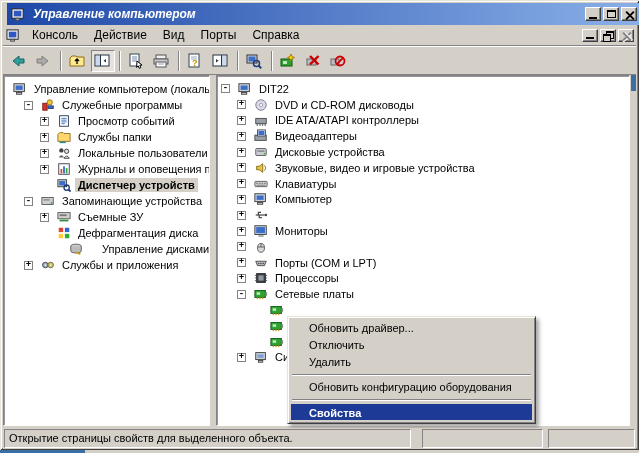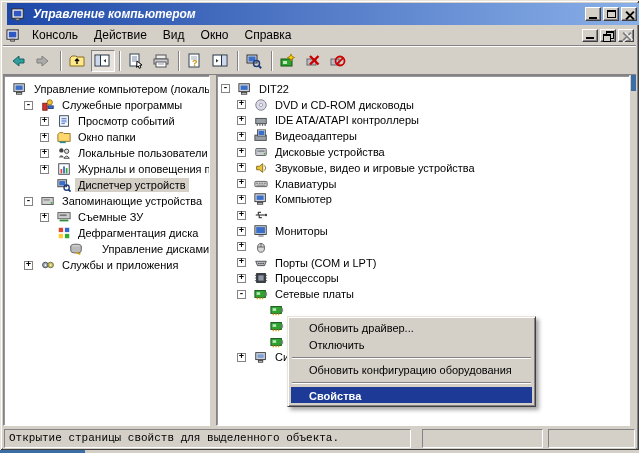--- a/index.html
+++ b/index.html
@@ -50,33 +50,33 @@
   .splitter{position:absolute;left:207px;top:0;width:6px;height:351px;background:var(--chrome);}
   .blue-nub{position:absolute;left:628px;top:0;width:5px;height:16px;background:#3a6ea5;}
   
   .trow{display:flex;align-items:center;white-space:nowrap;font-size:11px;color:#000;}
   .expcell{width:16px;flex:none;display:flex;align-items:center;}
   .exp{width:9px;height:9px;flex:none;border:1px solid var(--md);background:#fff;
     font:bold 9px/7px "Liberation Mono",monospace;text-align:center;color:#000;}
   .ticon{width:16px;height:16px;flex:none;display:flex;align-items:center;justify-content:center;margin-right:3px;}
   .lbl{padding:1px 3px;}
   .lbl.sel-a{background:var(--sel);color:#fff;}
-  .lbl.sel-i{background:var(--chrome);}
+  .lbl.sel-i{background:var(--chrome);font-weight:bold;}
   
   .ctxmenu{position:absolute;left:287px;top:316px;width:249px;background:var(--chrome);padding:3px;
     border:1px solid;border-color:#e8e4dc var(--dk) var(--dk) #e8e4dc;
     box-shadow:inset 1px 1px 0 var(--lt), inset -1px -1px 0 var(--md), 3px 3px 4px rgba(0,0,0,.35);}
   .cm-item{height:17px;line-height:17px;padding-left:18px;font-size:11px;color:#000;}
   .cm-item.hl{background:var(--mhl);color:#fff;font-weight:bold;height:16px;line-height:19px;}
   .cm-sep{height:0;border-top:1px solid var(--md);border-bottom:1px solid var(--lt);margin:3px 1px;}
   
   .statusbar{position:absolute;left:3px;top:428px;width:633px;height:21px;background:var(--chrome);}
   .spanel{position:absolute;top:1px;height:19px;border:1px solid;border-color:var(--md) var(--lt) var(--lt) var(--md);
     font-size:11px;line-height:17px;padding:0 4px;white-space:nowrap;overflow:hidden;}
-  .sp1{left:1px;width:407px;font-family:Liberation Mono, monospace;} .sp2{left:419px;width:121px;} .sp3{left:545px;width:87px;}
+  .sp1{left:1px;width:407px;} .sp2{left:419px;width:121px;} .sp3{left:545px;width:87px;}
   .bottom-sliver{position:absolute;left:0;top:450px;width:639px;height:3px;background:var(--chrome);}
   .bottom-sliver .blue{position:absolute;left:0;top:0;width:85px;height:3px;background:#3a6ea5;}
 </style>
 </head>
 <body>
 
 <div class="stage">
   <div class="window">
 
     <div class="titlebar">
@@ -106,21 +106,21 @@
           <svg viewBox="0 0 16 16" width="15" height="15">
             <rect x="1" y="2" width="12" height="10" fill="#e8e8f0" stroke="#222"></rect>
             <rect x="3" y="4" width="8" height="6" fill="#2e57c4"></rect>
             <rect x="5" y="12" width="4" height="2" fill="#c6c6c6" stroke="#444"></rect>
           </svg>
         </span>
       <span id="menu-items" style="display:flex;">
           <span class="mitem">Консоль</span>
           <span class="mitem">Действие</span>
           <span class="mitem">Вид</span>
-          <span class="mitem">Окно</span>
+          <span class="mitem">Порты</span>
           <span class="mitem">Справка</span>
         </span>
       <span class="capbtns">
         <span class="cap-btn">
             <span class="g-min"></span>
           </span>
         <span class="cap-btn">
             <span class="g-rst"></span>
           </span>
         <span class="cap-btn dis">
@@ -291,21 +291,21 @@
           <div class="trow" style="height: 16px; padding-left: 36px;">
             <span class="expcell">
               <span class="exp">+</span>
             </span>
             <span class="ticon">
               <svg viewBox="0 0 16 16" width="14" height="14">
                 <path d="M1 5 L3 3 H7 L8 4 H15 V13 H1 Z" fill="#ffd76e" stroke="#8a6d1d"></path>
                 <rect x="3" y="13" width="7" height="2" fill="#2e8b8b"></rect>
               </svg>
             </span>
-            <span class="lbl">Окно папки</span>
+            <span class="lbl">Службы папки</span>
           </div>
           <div class="trow" style="height: 16px; padding-left: 36px;">
             <span class="expcell">
               <span class="exp">+</span>
             </span>
             <span class="ticon">
               <svg viewBox="0 0 16 16" width="14" height="14">
                 <circle cx="5" cy="5" r="2.5" fill="#444"></circle>
                 <path d="M2 13 Q5 8 8 13 Z" fill="#666"></path>
                 <circle cx="11" cy="6" r="2.5" fill="#ddd" stroke="#333"></circle>
@@ -653,20 +653,21 @@
             </span>
             <span class="lbl">Системные устройства</span>
           </div>
         </div>
       <div class="blue-nub"></div>
     </div>
 
     <div class="ctxmenu" id="context-menu">
         <div class="cm-item">Обновить драйвер...</div>
         <div class="cm-item">Отключить</div>
+        <div class="cm-item">Удалить</div>
         <div class="cm-sep"></div>
         <div class="cm-item">Обновить конфигурацию оборудования</div>
         <div class="cm-sep"></div>
         <div class="cm-item hl">Свойства</div>
       </div>
 
     <div class="statusbar">
       <div class="spanel sp1">Открытие страницы свойств для выделенного объекта.</div>
       <div class="spanel sp2"></div>
       <div class="spanel sp3"></div>

